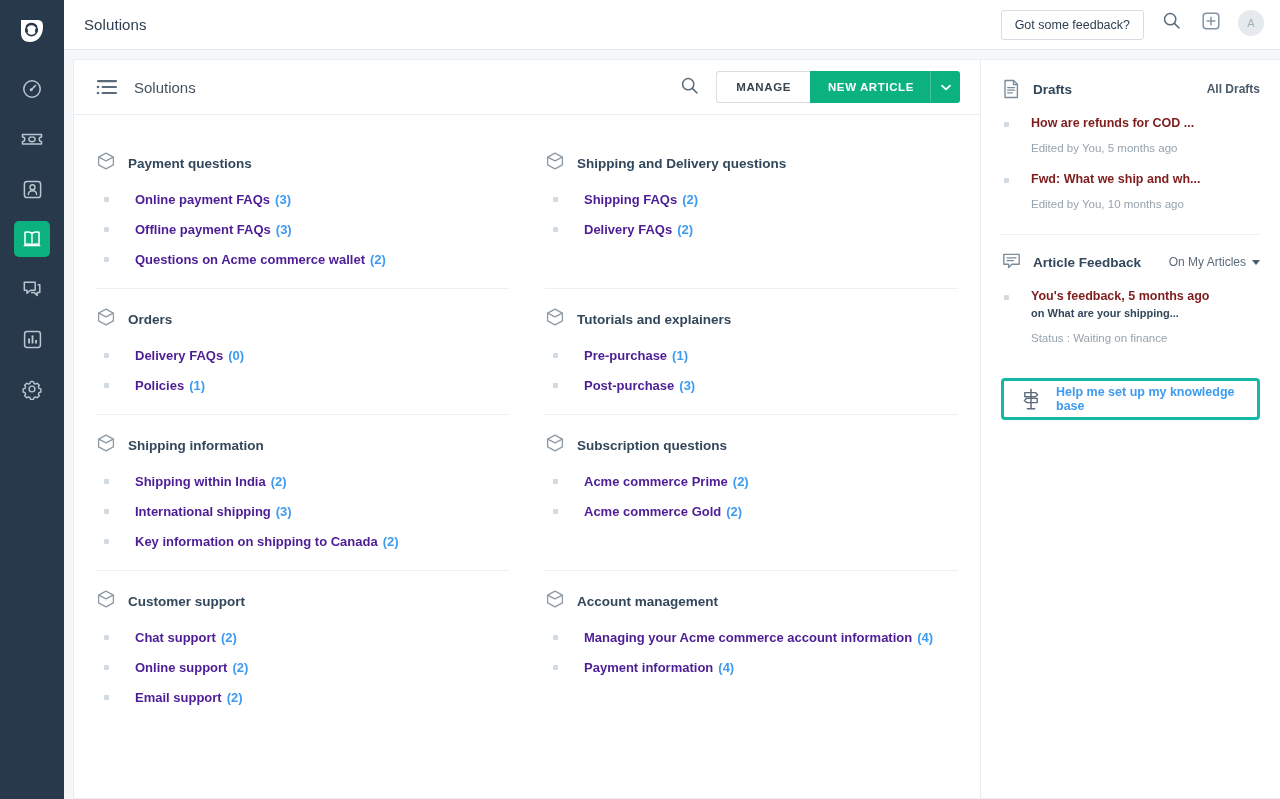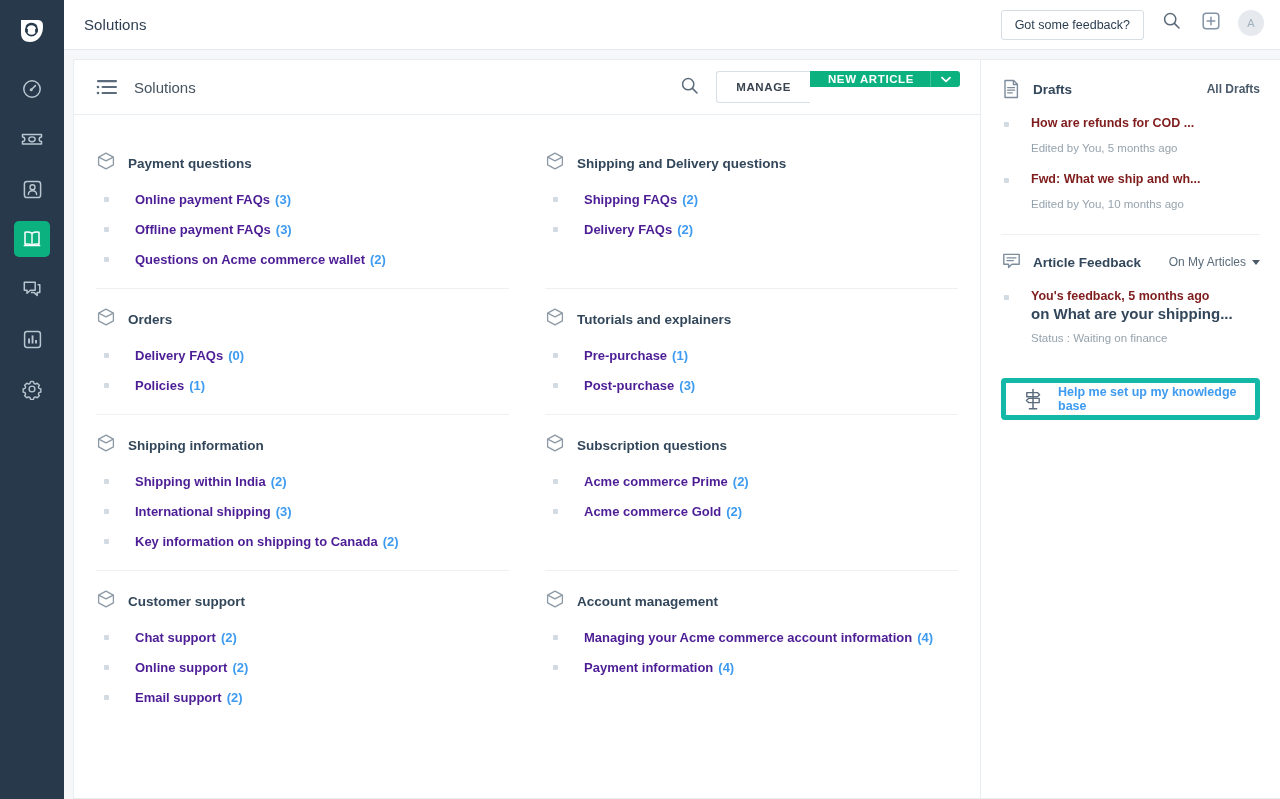--- a/index.html
+++ b/index.html
@@ -64,21 +64,21 @@
   .page-head-icon { width: 24px; height: 20px; margin-right: 14px; }
   .page-head-title { font-size: 15px; color: #45535f; }
   .page-head-actions { margin-left:auto; display:flex; align-items:center; gap: 14px; }
   .btn-manage {
     height: 32px; padding: 0 19px; border:1px solid #d8dfe5; background:#fff;
     color:#39444f; font-size:11.5px; font-weight:700; letter-spacing:.6px;
     border-radius: 3px 0 0 3px; border-right:none; cursor:pointer; font-family:inherit;
     display:flex;align-items:center;
   }
   .btn-new {
-    height: 16px; background:#0bb17f; color:#fff; font-size:11.5px; font-weight:700;
+    height: 32px; background:#0bb17f; color:#fff; font-size:11.5px; font-weight:700;
     letter-spacing:.6px; border:none; border-radius: 0 3px 3px 0; cursor:pointer;
     display:flex; align-items:center; font-family:inherit;
   }
   .btn-new .lbl { padding: 0 16px 0 18px; }
   .btn-new .caret {
     border-left: 1px solid rgba(255,255,255,.22); height: 32px; width: 30px;
     display:flex; align-items:center; justify-content:center;
   }
   .btn-group { display:flex; }
 
@@ -117,24 +117,24 @@
   .rsec-title { font-size: 13.5px; font-weight: 700; color: #33475b; }
   .rsec-action {
     margin-left: auto; font-size: 12px; font-weight: 700; color: #4a5a6a; cursor: pointer;
     display: flex; align-items: center; gap: 6px;
   }
   .rsec-action.muted { color:#5b6b7b; font-weight:400; }
   .r-item { display:flex; padding: 5px 0 10px 0; }
   .r-bullet { width:5px; height:5px; border-radius:1px; background:#d3dbe2; margin: 7px 22px 0 3px; flex:0 0 5px;}
   .r-link { color:#7f1d1d; font-size:12.5px; font-weight:700; line-height: 17px; cursor:pointer; }
   .r-sub { color:#96a3ae; font-size:11.5px; margin-top: 9px; line-height:15px;}
-  .r-strong { color:#33475b; font-size:15px; font-weight:700; line-height:17px; }
+  .r-strong { color:#33475b; font-size:11px; font-weight:700; line-height:17px; }
   .rdiv { height:1px; background:#eef1f4; margin: 12px 0 16px 0; }
   .help-card {
-    border: 5px solid #14b8a6; border-radius: 4px; height: 42px; margin-top: 22px;
+    border: 3px solid #14b8a6; border-radius: 4px; height: 42px; margin-top: 22px;
     display:flex; align-items:center; padding: 0 16px; cursor:pointer; background:#fff;
   }
   .help-icon { width: 22px; height: 24px; margin-right: 14px; }
   .help-text { color:#3e9bf0; font-size:12.5px; font-weight:700; }
   .caret-tri { width:0;height:0;border-left:4px solid transparent;border-right:4px solid transparent;border-top:5px solid #4a5a6a;}
 </style>
 </head>
 <body>
 
 <div class="app">

